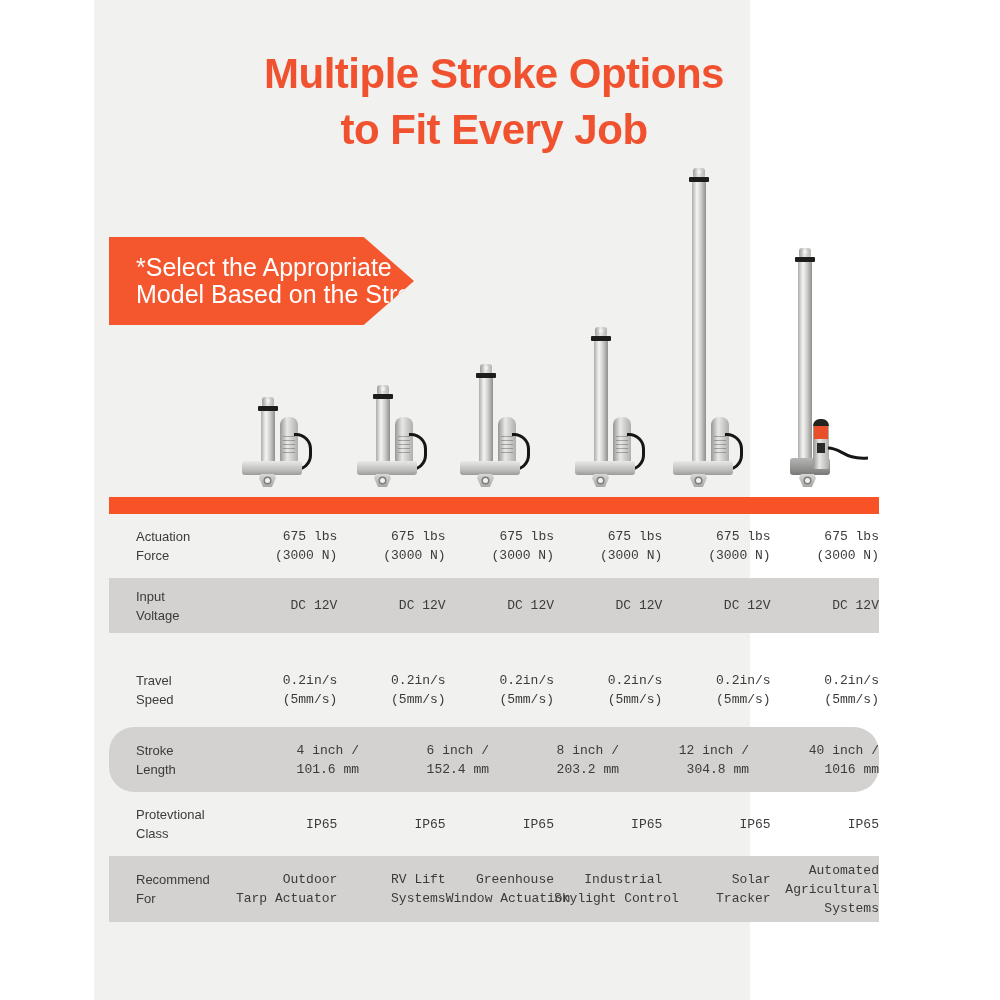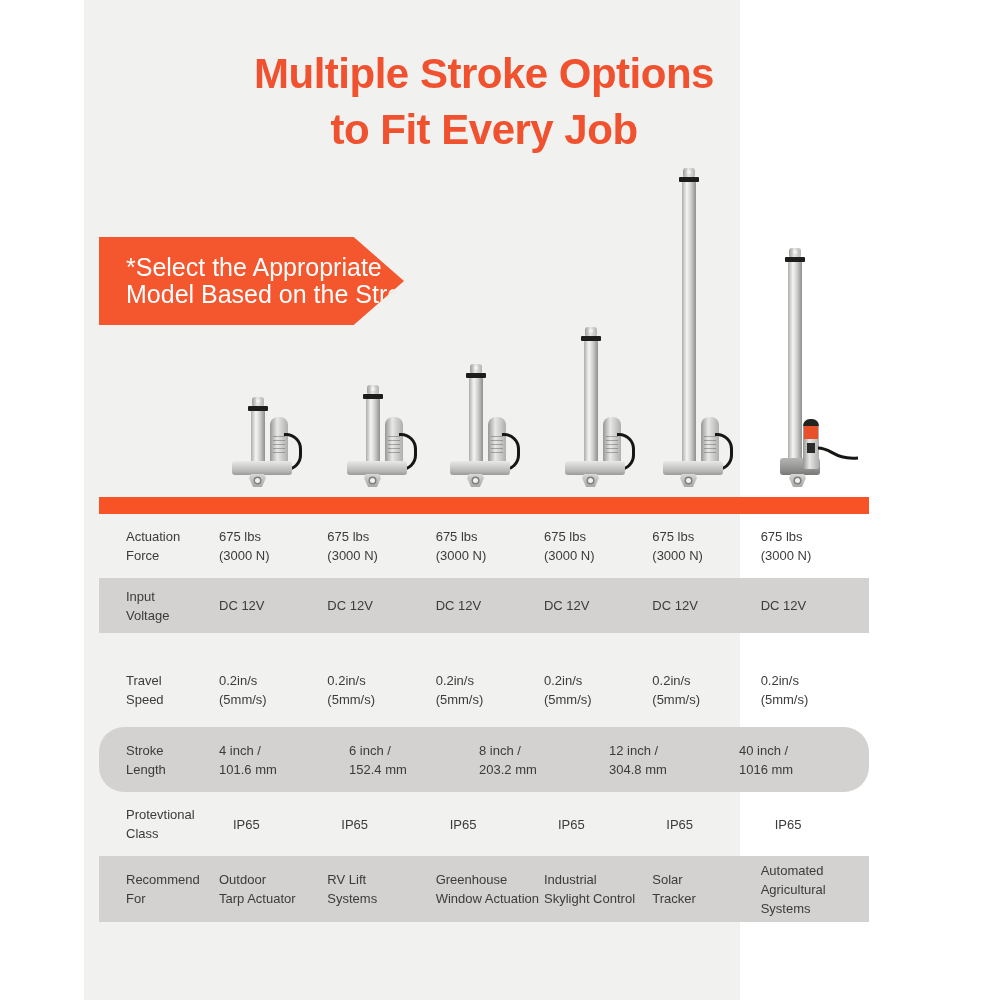--- a/index.html
+++ b/index.html
@@ -1,18 +1,18 @@
 <!DOCTYPE html>
 <html><head>
 <meta charset="utf-8">
 <style>
   html,body{margin:0;padding:0;background:#ffffff;}
   .canvas{position:relative;width:1000px;height:1000px;background:#ffffff;overflow:hidden;
           font-family:"Liberation Sans",sans-serif;}
-  .panel{position:absolute;left:84px;top:0;width:656px;height:1000px;background:#F1F1EF;}
+  .panel{position:absolute;left:94px;top:0;width:656px;height:1000px;background:#F1F1EF;}
 
   
   .title{position:absolute;left:0;top:46px;width:800px;text-align:center;
          color:#F0512F;font-size:42px;line-height:56px;font-weight:700;
          letter-spacing:-0.5px;white-space:pre;}
 
   
   .banner{position:absolute;left:15px;top:237px;width:305px;height:88px;background:#F4562E;
           clip-path:polygon(0 0,83.5% 0,100% 50%,83.5% 100%,0 100%);
           display:flex;align-items:center;}
@@ -72,21 +72,21 @@
   .spec-row{display:flex;align-items:center;color:#3B3B3B;font-size:13px;}
   .spec-row.shaded{background:#D3D2D0;}
   .spec-row:nth-child(1){height:64px;}
   .spec-row:nth-child(2){height:55px;}
   .spec-row:nth-child(3){height:74px;margin-top:20px;}
   .spec-row:nth-child(4){height:65px;border-radius:25px;}
   .spec-row:nth-child(5){height:64px;gap:14px;}
   .spec-row:nth-child(6){height:66px;}
   .spec-label{width:120px;flex:0 0 120px;padding-left:27px;box-sizing:border-box;
         text-align:left;line-height:19px;white-space:pre;}
-  .spec-cell{flex:1 1 0;min-width:0;text-align:left;line-height:19px;white-space:pre;}
+  .spec-cell{flex:1 1 0;min-width:0;text-align:right;line-height:19px;white-space:pre;font-family:Liberation Mono, monospace;}
 </style>
 </head>
 <body>
 
 <div class="canvas">
   <div class="panel">
 
     <div class="title">Multiple Stroke Options
 to Fit Every Job</div>
 

